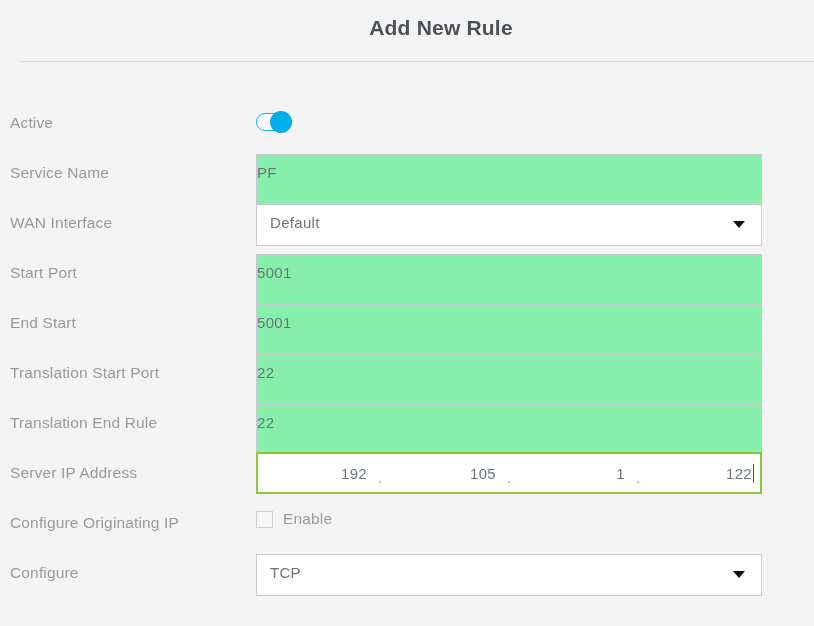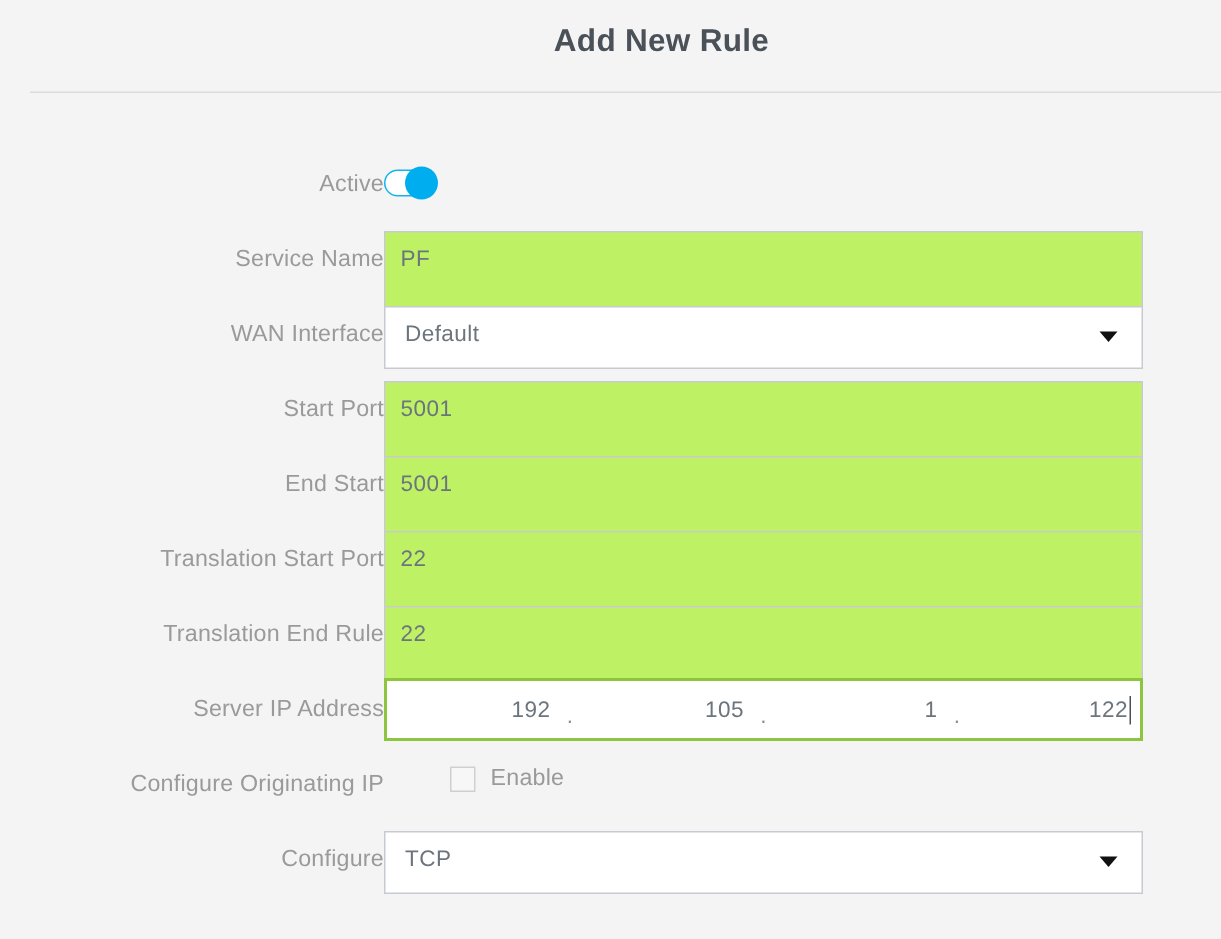--- a/index.html
+++ b/index.html
@@ -55,21 +55,20 @@
     align-items: center;
   }
   .row-label {
     width: 256px;
     box-sizing: border-box;
     padding-left: 10px;
     font-size: 15.5px;
     color: #9a9a9a;
     letter-spacing: 0.15px;
     white-space: nowrap;
-    text-align: right;
   }
   .row-control {
     position: relative;
     width: 506px;
     height: 38px;
   }
 
   
   .row-toggle .row-control {
     height: 24px;
@@ -102,26 +101,26 @@
   }
 
   
   .text-input {
     position: absolute;
     left: 0;
     top: 0;
     width: 506px;
     height: 53px;
     box-sizing: border-box;
-    background: #bef264;
+    background: #86efac;
     border: 1px solid #c7cbd1;
     font-size: 15px;
     color: #6c757d;
     line-height: 36px;
-    padding-left: 10px;
+    padding-left: 0;
     letter-spacing: 0.3px;
     white-space: nowrap;
     overflow: hidden;
   }
 
   
   .select {
     position: absolute;
     left: 0;
     top: 0;
@@ -189,21 +188,20 @@
     vertical-align: middle;
   }
 
   
   .checkbox-wrap {
     position: absolute;
     left: 0;
     top: 6px;
     display: flex;
     align-items: center;
-    margin-left: 44px;
   }
   .checkbox-box {
     width: 17px;
     height: 17px;
     box-sizing: border-box;
     border: 1px solid #cfcfcf;
     background: #f7f7f7;
   }
   .checkbox-label {
     margin-left: 10px;

